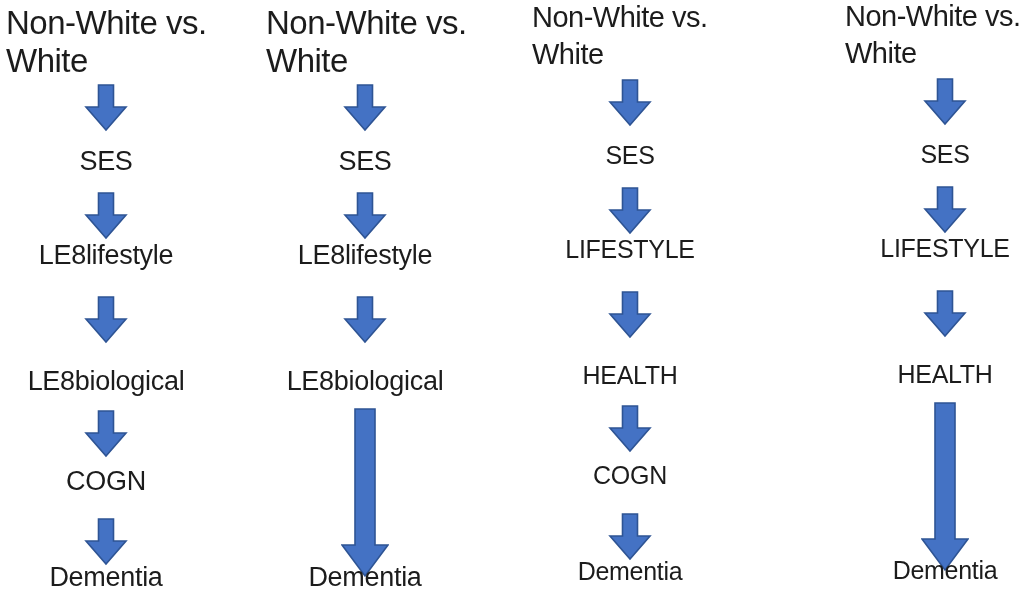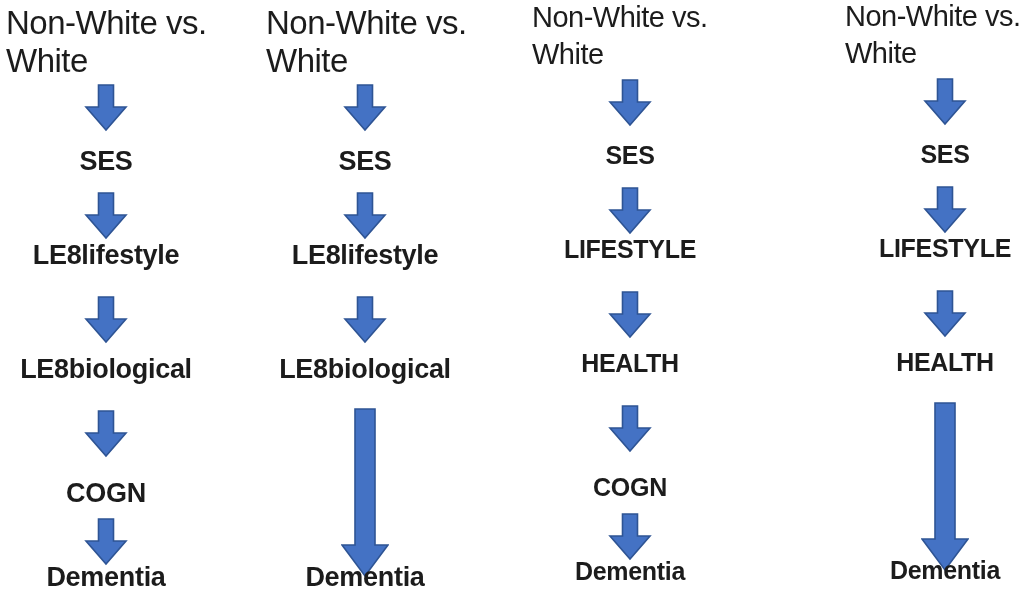--- a/index.html
+++ b/index.html
@@ -42,21 +42,20 @@
   .title .line { display: block; }
 
   .lbl {
     position: absolute;
     left: 0;
     right: 0;
     text-align: center;
     font-size: 27px;
     white-space: nowrap;
     letter-spacing: -0.3px;
-    font-weight: bold;
   }
   .col-3 .lbl, .col-4 .lbl { font-size: 25px; }
 
   .arrow {
     position: absolute;
     left: 50%;
     transform: translateX(-50%);
     line-height: 0;
   }
   .arrow svg polygon {
@@ -65,24 +64,24 @@
     stroke-width: 1.6;
     stroke-linejoin: miter;
   }
 
   
   .t-a1 { top: 84px; }
   .t-l1 { top: 146px; }
   .t-a2 { top: 192px; }
   .t-l2 { top: 240px; }
   .t-a3 { top: 296px; }
-  .t-l3 { top: 354px; }
+  .t-l3 { top: 366px; }
   .t-a4 { top: 410px; }
   .t-a4long { top: 408px; }
-  .t-l4 { top: 478px; }
+  .t-l4 { top: 466px; }
   .t-a5 { top: 518px; }
   .t-l5 { top: 562px; }
 </style>
 </head>
 <body>
 
 <div class="fig">
 
   <div class="col col-1">
     <div class="title">

